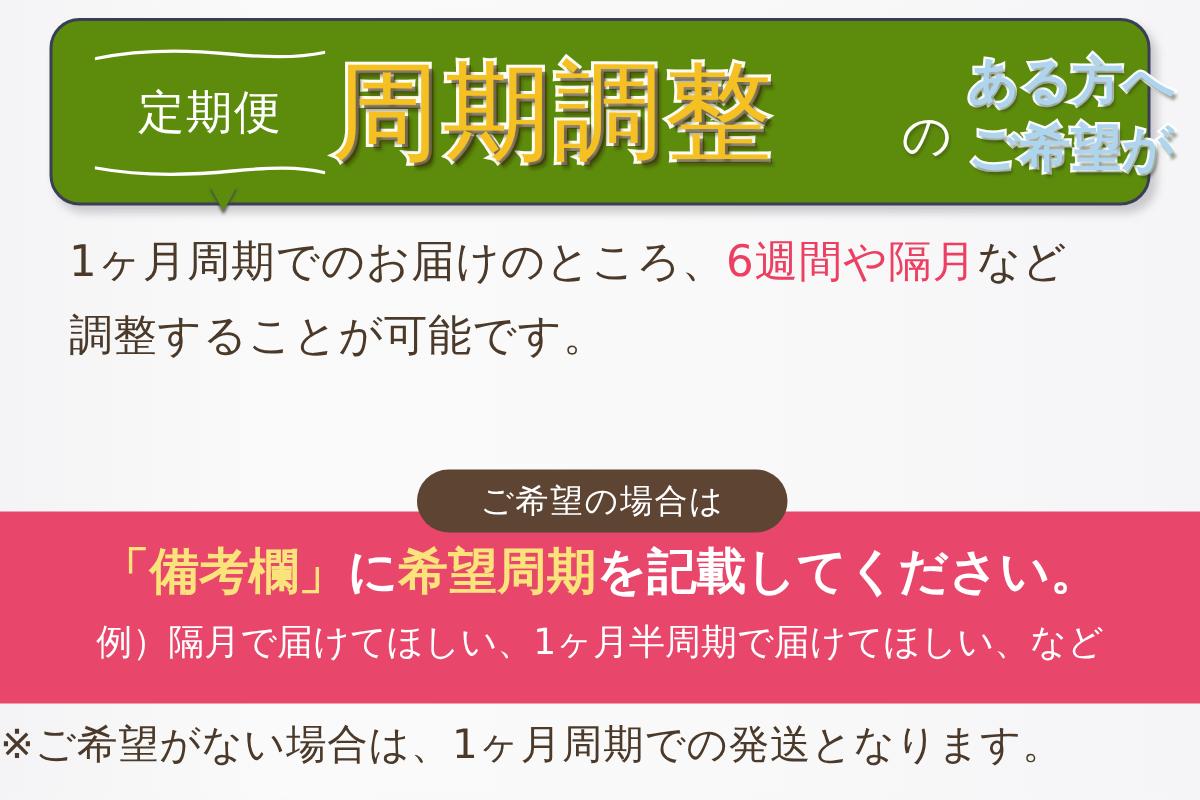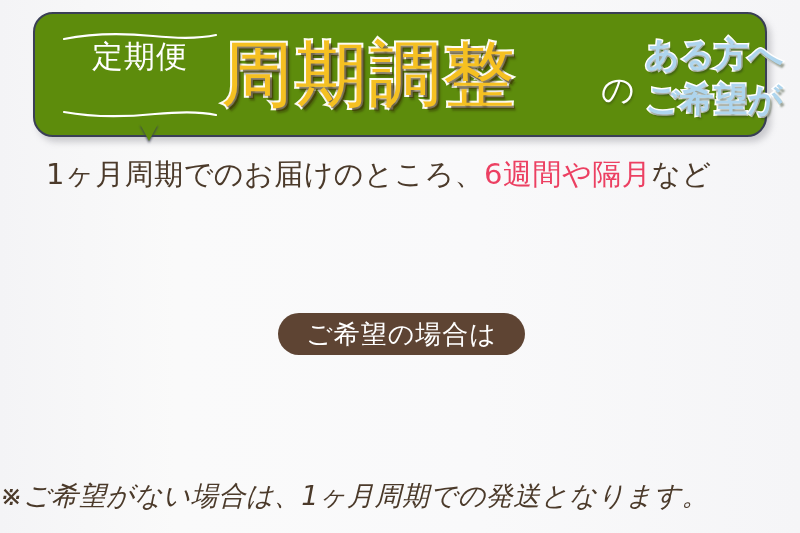--- a/index.html
+++ b/index.html
@@ -31,21 +31,21 @@
     width:0; height:0;
     border-left:9px solid transparent;
     border-right:9px solid transparent;
     border-top:17px solid #5d8c0c;
     filter: drop-shadow(0px 2px 1px rgba(60,64,85,0.85));
   }
 
   
   .teiki {
     position:absolute; left:28px; top:24px; width:158px; height:78px;
-    display:flex; justify-content:center;
+    display:flex; align-items:center; justify-content:center;
   }
   .teiki-text {
     color:#ffffff;
     font-size:31px;
     letter-spacing:1px;
     font-weight:400;
     font-family:"DejaVu Sans", sans-serif;
     white-space:nowrap;
     z-index:2;
   }
@@ -116,21 +116,21 @@
   
   .badge {
     position:absolute; left:278px; top:313px;
     width:247px; height:42px;
     background:#5e4433;
     border-radius:21px;
     display:flex; align-items:center; justify-content:center;
     z-index:4;
   }
   .badge span {
-    color:#ffffff; font-size:26px;
+    color:#ffffff; font-size:22px;
     font-family:"DejaVu Sans", sans-serif;
     letter-spacing:1px;
     white-space:nowrap;
   }
 
   
   .pinkband {
     position:absolute; left:0; top:341px; width:800px; height:128px;
     background:#e8476b;
   }
@@ -158,21 +158,20 @@
 
   
   .footnote {
     position:absolute; left:0; top:478px; width:680px;
     text-align:left;
     font-size:27px;
     color:#4b3a2a;
     font-family:"DejaVu Sans", sans-serif;
     white-space:nowrap;
     letter-spacing:0.5px;
-    font-style:italic;
   }
 </style>
 </head>
 <body>
 
 <div id="page">
 
   <div class="hero-wrap">
     <div class="hero"></div>
 
@@ -198,22 +197,31 @@
       <div>ある方へ</div>
       <div>ご希望が</div>
     </div>
   </div>
   <div class="hero-tail"></div>
 
   <div class="para">
     <span class="pline">
       <span>1ヶ月周期でのお届けのところ、</span><span class="pink pinkbig">6週間や隔月</span><span>など</span>
     </span>
+    <span class="pline">
+      <span>調整することが可能です。</span>
+    </span>
   </div>
 
   <div class="badge">
     <span>ご希望の場合は</span>
   </div>
 
+  <div class="pinkband">
+    <div class="pb-line1">
+      <span class="yel">「備考欄」</span><span>に</span><span class="yel">希望周期</span><span>を記載してください。</span>
+    </div>
+    <div class="pb-line2">例）隔月で届けてほしい、1ヶ月半周期で届けてほしい、など</div>
+  </div>
 
   <div class="footnote">※ご希望がない場合は、1ヶ月周期での発送となります。</div>
 
 </div>
 
 </body></html>

